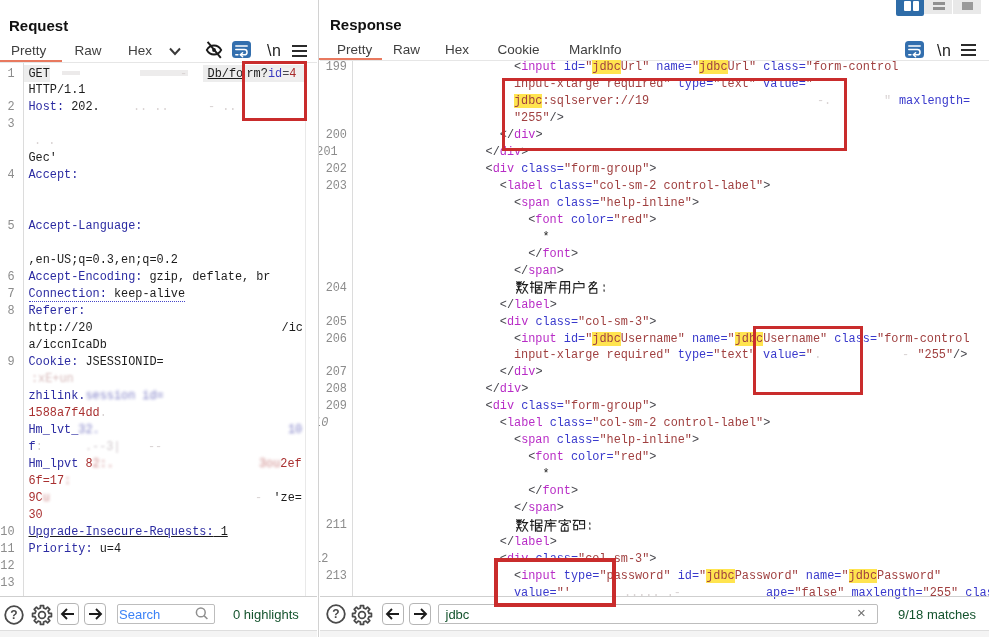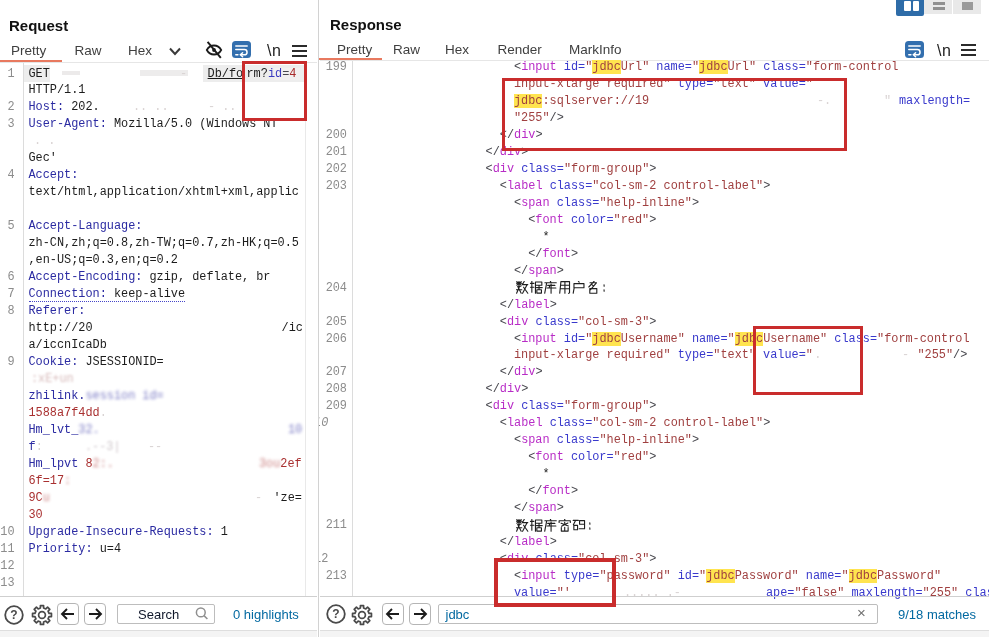--- a/index.html
+++ b/index.html
@@ -15,21 +15,21 @@
 .gbr{color:#d8bcbc;filter:blur(1px)}
 .hb{color:#2b2ba2;filter:blur(1.4px);opacity:.62}
 .rb{color:#a93030;filter:blur(1.4px);opacity:.6}
 .du{border-bottom:1.5px dotted #4646c8}
 .title{position:absolute;font-weight:bold;font-size:15px;color:#111;line-height:15px}
 .tab{position:absolute;font-size:13.5px;color:#3f3f3f;line-height:14px}
 .sln{position:absolute;font-size:16px;color:#1e1e1e;line-height:16px;letter-spacing:0.5px}
 .bbtn{position:absolute;width:22px;height:22px;border:1px solid #b5b5b5;border-radius:4px;background:#fff;
   text-align:center;font-size:14.5px;line-height:20px;color:#222}
 .sbox{position:absolute;height:19.5px;border:1px solid #bdbdbd;border-radius:2px;background:#fff}
-.ftxt{position:absolute;font-size:13px;color:#0369a1;line-height:14px}
+.ftxt{position:absolute;font-size:13px;color:#14532d;line-height:14px}
 .redbox{position:absolute;border-style:solid;border-color:#c92c2c;z-index:30}
 </style></head><body>
 
 <div class="abs" style="left:317.5px;top:0;width:1.2px;height:637px;background:#d2d2d2"></div>
 
 <div class="abs" style="left:0;top:0;width:317px;height:637px;overflow:hidden">
   <div class="title" style="left:9px;top:18px">Request</div>
   <div class="tab" style="left:11px;top:43.5px">Pretty</div>
   <div class="tab" style="left:74.5px;top:43.5px">Raw</div>
   <div class="tab" style="left:128px;top:43.5px">Hex</div>
@@ -74,29 +74,26 @@
 <div class="cr" style="left:207.6px;top:65.50px;text-decoration:underline;"><span class="k">Db/fo</span></div>
 <div class="cr" style="left:246.5px;top:65.50px;"><span class="k">rm?</span></div>
 <div class="cr" style="left:267.9px;top:65.50px;"><span class="qa">id</span><span class="p">=</span><span class="qv">4</span></div>
 <div class="cr" style="left:180.0px;top:65.50px;"><span class="gh">-</span></div>
 <div class="cr" style="left:28.5px;top:82.47px;"><span class="k">HTTP/1.1</span></div>
 <div class="cr num" style="left:-5.5px;top:99.44px;width:20px;text-align:right;">2</div>
 <div class="cr" style="left:28.5px;top:99.44px;"><span class="h">Host:</span><span class="k"> 202.</span></div>
 <div class="cr" style="left:133.0px;top:99.44px;"><span class="gh">.. ..</span></div>
 <div class="cr" style="left:208.0px;top:99.44px;"><span class="gh">- ..</span></div>
 <div class="cr num" style="left:-5.5px;top:116.41px;width:20px;text-align:right;">3</div>
-<div class="cr" style="left:28.5px;top:116.41px;"><span class="h">User-Agent:</span><span class="k"> Mozilla/5.0 (Windows NT</span></div>
 <div class="cr" style="left:34.0px;top:133.38px;"><span class="gh">. .</span></div>
 <div class="cr" style="left:28.5px;top:150.35px;"><span class="k">Gec'</span></div>
 <div class="cr num" style="left:-5.5px;top:167.32px;width:20px;text-align:right;">4</div>
 <div class="cr" style="left:28.5px;top:167.32px;"><span class="h">Accept:</span></div>
-<div class="cr" style="left:28.5px;top:184.29px;"><span class="k">text/html,application/xhtml+xml,applic</span></div>
 <div class="cr num" style="left:-5.5px;top:218.23px;width:20px;text-align:right;">5</div>
 <div class="cr" style="left:28.5px;top:218.23px;"><span class="h">Accept-Language:</span></div>
-<div class="cr" style="left:28.5px;top:235.20px;"><span class="k">zh-CN,zh;q=0.8,zh-TW;q=0.7,zh-HK;q=0.5</span></div>
 <div class="cr" style="left:28.5px;top:252.17px;"><span class="k">,en-US;q=0.3,en;q=0.2</span></div>
 <div class="cr num" style="left:-5.5px;top:269.14px;width:20px;text-align:right;">6</div>
 <div class="cr" style="left:28.5px;top:269.14px;"><span class="h">Accept-Encoding:</span><span class="k"> gzip, deflate, br</span></div>
 <div class="cr num" style="left:-5.5px;top:286.11px;width:20px;text-align:right;">7</div>
 <div class="cr" style="left:28.5px;top:286.11px;"><span class="du"><span class="h">Connection:</span><span class="k"> keep-alive</span></span></div>
 <div class="cr num" style="left:-5.5px;top:303.08px;width:20px;text-align:right;">8</div>
 <div class="cr" style="left:28.5px;top:303.08px;"><span class="h">Referer:</span></div>
 <div class="cr" style="left:28.5px;top:320.05px;"><span class="k">http://20</span></div>
 <div class="cr" style="left:281.6px;top:320.05px;"><span class="k">/ic</span></div>
 <div class="cr" style="left:28.5px;top:337.02px;"><span class="k">a/iccnIcaDb</span></div>
@@ -112,21 +109,21 @@
 <div class="cr" style="left:148.0px;top:438.84px;"><span class="gh">--</span></div>
 <div class="cr" style="left:28.5px;top:455.81px;"><span class="h">Hm_lpvt</span><span class="r"> 8</span><span class="rb">2:.</span></div>
 <div class="cr" style="left:259.0px;top:455.81px;"><span class="rb">3ou</span><span class="r">2ef</span></div>
 <div class="cr" style="left:28.5px;top:472.78px;"><span class="r">6f=17</span><span class="rb">:</span></div>
 <div class="cr num" style="left:-5.5px;top:489.75px;width:20px;text-align:right;"></div>
 <div class="cr" style="left:28.5px;top:489.75px;"><span class="r">9C</span><span class="rb">u</span></div>
 <div class="cr" style="left:255.0px;top:489.75px;"><span class="gh">-</span></div>
 <div class="cr" style="left:273.5px;top:489.75px;"><span class="k">'ze=</span></div>
 <div class="cr" style="left:28.5px;top:506.72px;"><span class="r">30</span></div>
 <div class="cr num" style="left:-5.5px;top:523.69px;width:20px;text-align:right;">10</div>
-<div class="cr" style="left:28.5px;top:523.69px;"><span class="h">Upgrade-Insecure-Requests:</span><span class="k"> 1</span></div>
+<div class="cr" style="left:28.5px;top:523.69px;text-decoration:underline;"><span class="h">Upgrade-Insecure-Requests:</span><span class="k"> 1</span></div>
 <div class="cr num" style="left:-5.5px;top:540.66px;width:20px;text-align:right;">11</div>
 <div class="cr" style="left:28.5px;top:540.66px;"><span class="h">Priority:</span><span class="k"> u=4</span></div>
 <div class="cr num" style="left:-5.5px;top:557.63px;width:20px;text-align:right;">12</div>
 <div class="cr num" style="left:-5.5px;top:574.60px;width:20px;text-align:right;">13</div>
 
   <div class="abs" style="left:0;top:596px;width:317px;height:1.2px;background:#cfcfcf"></div>
   <svg class="abs" style="left:3.5px;top:604.5px" width="20" height="20" viewBox="0 0 20 20">
     <circle cx="10" cy="10" r="8.8" stroke="#4a4a4a" stroke-width="1.8" fill="none"></circle>
     <text x="10" y="14.2" text-anchor="middle" font-size="12" font-weight="bold" fill="#4a4a4a" font-family="Liberation Sans">?</text>
   </svg>
@@ -134,37 +131,37 @@
       <path d="M9.42 1.53L12.58 1.53L12.57 3.97L14.86 4.92L16.58 3.19L18.81 5.42L17.08 7.14L18.03 9.43L20.47 9.42L20.47 12.58L18.03 12.57L17.08 14.86L18.81 16.58L16.58 18.81L14.86 17.08L12.57 18.03L12.58 20.47L9.42 20.47L9.43 18.03L7.14 17.08L5.42 18.81L3.19 16.58L4.92 14.86L3.97 12.57L1.53 12.58L1.53 9.42L3.97 9.43L4.92 7.14L3.19 5.42L5.42 3.19L7.14 4.92L9.43 3.97Z" fill="none" stroke="#4a4a4a" stroke-width="1.7" stroke-linejoin="round"></path>
       <circle cx="11" cy="11" r="3.4" fill="none" stroke="#4a4a4a" stroke-width="1.7"></circle>
     </svg>
   <div class="bbtn" style="left:57px;top:603.3px"><svg width="20" height="20" viewBox="0 0 20 20" style="margin-top:0px">
         <path d="M16 10H4.5M9 5L4 10L9 15" stroke="#1c1c1c" stroke-width="1.9" fill="none"></path>
       </svg></div>
   <div class="bbtn" style="left:83.7px;top:603.3px"><svg width="20" height="20" viewBox="0 0 20 20" style="margin-top:0px">
         <path d="M4 10H15.5M11 5L16 10L11 15" stroke="#1c1c1c" stroke-width="1.9" fill="none"></path>
       </svg></div>
   <div class="sbox" style="left:117.4px;top:604.3px;width:97.7px"></div>
-  <div class="ftxt" style="left:138px;top:608px;color:#0f172a">Search</div>
+  <div class="ftxt" style="left:119px;top:608px;color:#3b82f6">Search</div>
   <svg class="abs" style="left:194px;top:606px" width="16" height="16" viewBox="0 0 16 16">
     <circle cx="6.8" cy="6.4" r="4.4" stroke="#8f8f8f" stroke-width="1.5" fill="none"></circle>
     <path d="M10 9.6L13.4 13" stroke="#8f8f8f" stroke-width="1.5"></path>
   </svg>
   <div class="ftxt" style="left:233px;top:608px">0 highlights</div>
   <div class="abs" style="left:0;top:630.2px;width:317px;height:1px;background:#dedede"></div>
   <div class="abs" style="left:0;top:631.2px;width:317px;height:6px;background:#f4f4f4"></div>
 </div>
 
 <div class="abs" style="left:319px;top:0;width:670px;height:637px;overflow:hidden">
 <div class="abs" style="left:-319px;top:0;width:989px;height:637px">
   <div class="title" style="left:330px;top:16.5px">Response</div>
   <div class="tab" style="left:337px;top:42.5px">Pretty</div>
   <div class="tab" style="left:393px;top:42.5px">Raw</div>
   <div class="tab" style="left:445px;top:42.5px">Hex</div>
-  <div class="tab" style="left:497.5px;top:42.5px">Render</div>
+  <div class="tab" style="left:497.5px;top:42.5px">Cookie</div>
   <div class="tab" style="left:569px;top:42.5px">MarkInfo</div>
   <div class="abs" style="left:905px;top:40.5px;width:19px;height:17px;background:#336fae;border-radius:3.5px">
    <svg width="19" height="17" viewBox="0 0 19 17">
           <g stroke="#fff" stroke-width="1.5" fill="none" stroke-linecap="round">
     <path d="M3.8 5H15.2"></path>
             <path d="M3.8 8.5H12.4A2.65 2.65 0 0 1 12.4 13.8H9.4"></path>
     <path d="M10.6 11.8L8.4 13.8L10.6 15.7"></path>
             <path d="M3.8 13.8H5.9"></path>
           </g>
         </svg>
@@ -181,21 +178,21 @@
 <div class="cr num" style="left:307.0px;top:59.00px;width:40px;text-align:right;">199</div>
 <div class="cr" style="left:514.0px;top:59.00px;"><span class="p">&lt;</span><span class="t">input</span><span class="a"> id=</span><span class="v">"<span class="y">jdbc</span>Url"</span><span class="a"> name=</span><span class="v">"<span class="y">jdbc</span>Url"</span><span class="a"> class=</span><span class="v">"form-control</span></div>
 <div class="cr" style="left:514.0px;top:75.97px;"><span class="v">input-xlarge required"</span><span class="a"> type=</span><span class="v">"text"</span><span class="a"> value=</span><span class="v">"</span></div>
 <div class="cr" style="left:514.0px;top:92.94px;"><span class="v"><span class="y">jdbc</span>:sqlserver://19</span></div>
 <div class="cr" style="left:817.0px;top:92.94px;"><span class="gh">-.</span></div>
 <div class="cr" style="left:884.0px;top:92.94px;"><span class="gh">"</span></div>
 <div class="cr" style="left:899.0px;top:92.94px;"><span class="a">maxlength=</span></div>
 <div class="cr" style="left:514.0px;top:109.91px;"><span class="v">"255"</span><span class="p">/&gt;</span></div>
 <div class="cr num" style="left:307.0px;top:126.88px;width:40px;text-align:right;">200</div>
 <div class="cr" style="left:499.8px;top:126.88px;"><span class="p">&lt;/</span><span class="t">div</span><span class="p">&gt;</span></div>
-<div class="cr num" style="left:307.0px;top:143.85px;width:40px;text-align:right;">201</div>
+<div class="cr num" style="left:307.0px;top:143.85px;width:40px;text-align:center;">201</div>
 <div class="cr" style="left:485.6px;top:143.85px;"><span class="p">&lt;/</span><span class="t">div</span><span class="p">&gt;</span></div>
 <div class="cr num" style="left:307.0px;top:160.82px;width:40px;text-align:right;">202</div>
 <div class="cr" style="left:485.6px;top:160.82px;"><span class="p">&lt;</span><span class="t">div</span><span class="a"> class=</span><span class="v">"form-group"</span><span class="p">&gt;</span></div>
 <div class="cr num" style="left:307.0px;top:177.79px;width:40px;text-align:right;">203</div>
 <div class="cr" style="left:499.8px;top:177.79px;"><span class="p">&lt;</span><span class="t">label</span><span class="a"> class=</span><span class="v">"col-sm-2 control-label"</span><span class="p">&gt;</span></div>
 <div class="cr" style="left:514.0px;top:194.76px;"><span class="p">&lt;</span><span class="t">span</span><span class="a"> class=</span><span class="v">"help-inline"</span><span class="p">&gt;</span></div>
 <div class="cr" style="left:528.2px;top:211.73px;"><span class="p">&lt;</span><span class="t">font</span><span class="a"> color=</span><span class="v">"red"</span><span class="p">&gt;</span></div>
 <div class="cr" style="left:542.5px;top:228.70px;"><span class="k">*</span></div>
 <div class="cr" style="left:528.2px;top:245.67px;"><span class="p">&lt;/</span><span class="t">font</span><span class="p">&gt;</span></div>
 <div class="cr" style="left:514.0px;top:262.64px;"><span class="p">&lt;/</span><span class="t">span</span><span class="p">&gt;</span></div>

